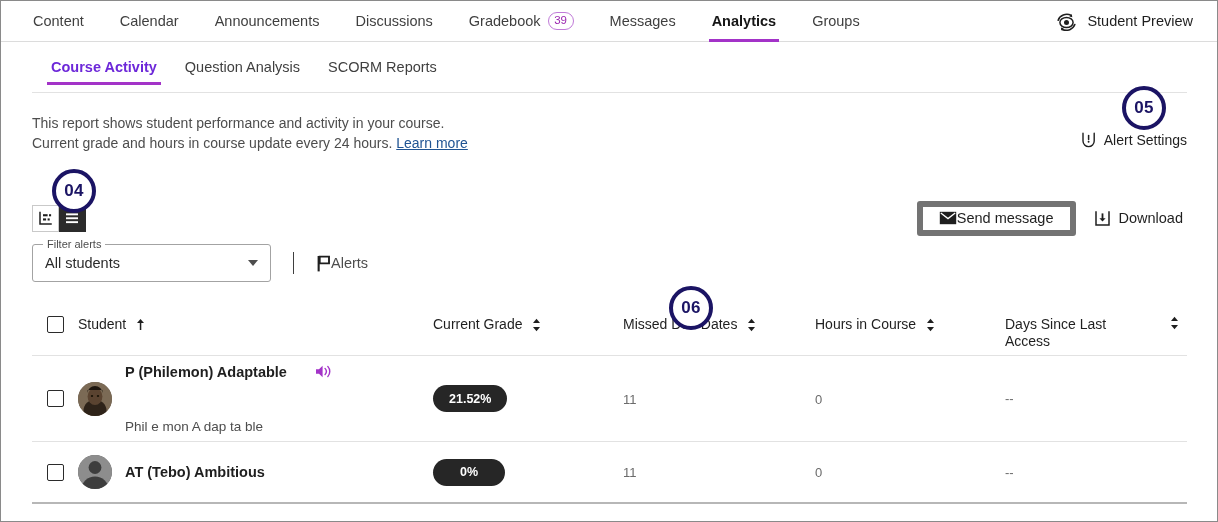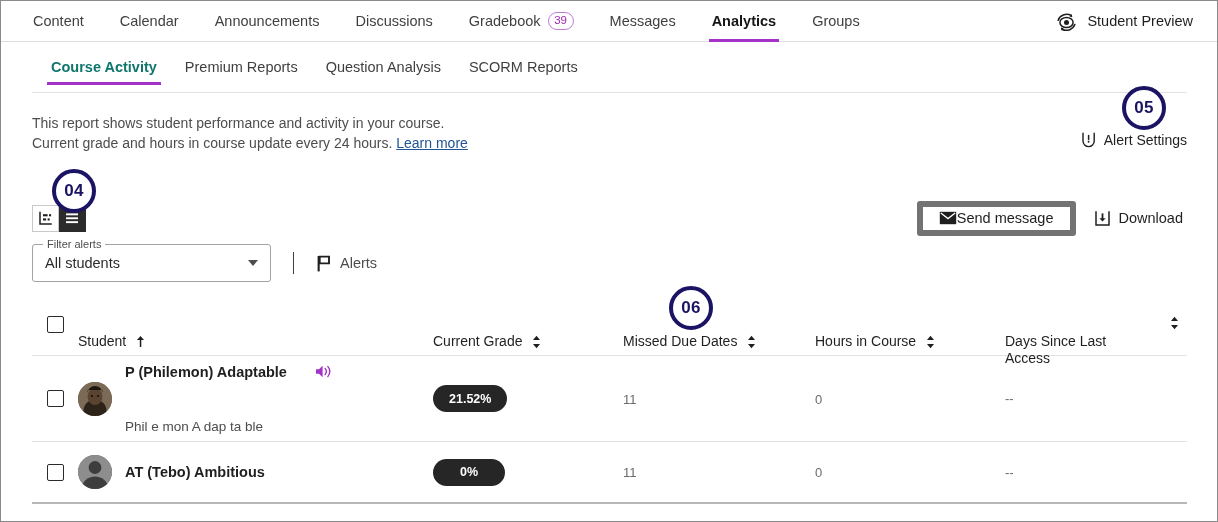--- a/index.html
+++ b/index.html
@@ -89,21 +89,21 @@
     position: relative;
     font-size: 14.5px;
     color: #3f3f3f;
     padding: 0 14px;
     height: 48px;
     display: flex;
     align-items: center;
     cursor: pointer;
     white-space: nowrap;
   }
-  .subtab.active { color: #0f766e; font-weight: 600; }
+  .subtab.active { color: #6d28d9; font-weight: 600; }
   .subtab.active::after {
     content: "";
     position: absolute;
     left: 10px; right: 10px;
     bottom: 6px;
     height: 3px;
     background: #a333c8;
   }
 
   
@@ -228,21 +228,20 @@
     border-top: 6px solid #4d4d4d;
   }
   .vdivider {
     width: 1px; height: 22px;
     background: #3f3f3f;
     margin: 0 22px 0 22px;
   }
   .alerts-chip {
     display: flex;
     align-items: center;
-    gap: 9px;
     font-size: 14.5px;
     color: #4d4d4d;
     cursor: pointer;
   }
 
   
   .table {
     position: absolute;
     left: 31px; right: 30px;
     top: 216px;
@@ -261,21 +260,20 @@
   .c-days { flex: 1 1 auto; display: flex; align-items: flex-start; justify-content: space-between; padding-right: 8px;}
 
   .th {
     font-size: 14px;
     color: #1f1f1f;
     display: flex;
     align-items: center;
     gap: 10px;
     cursor: pointer;
     line-height: 17px;
-    margin-top: 17px;
   }
   .th-stack { display: block; max-width: 112px; }
   .chk {
     width: 17px; height: 17px;
     border: 1.6px solid #2b2b2b;
     border-radius: 2px;
     background: #fff;
     cursor: pointer;
   }
   .body-row { height: 86px; }
@@ -379,23 +377,20 @@
           <path d="M6.3 18.4 L5.9 15.4 L8.9 16.2 Z" fill="#1f1f1f"></path>
         </svg>
       </span>
       <span>Student Preview</span>
     </div>
   </div>
 
   <div class="subtabs">
     <div class="subtab active">
       <span>Course Activity</span>
-    </div>
-    <div class="subtab">
-      <span>Premium Reports</span>
     </div>
     <div class="subtab">
       <span>Question Analysis</span>
     </div>
     <div class="subtab">
       <span>SCORM Reports</span>
     </div>
   </div>
 
   <div class="content">

